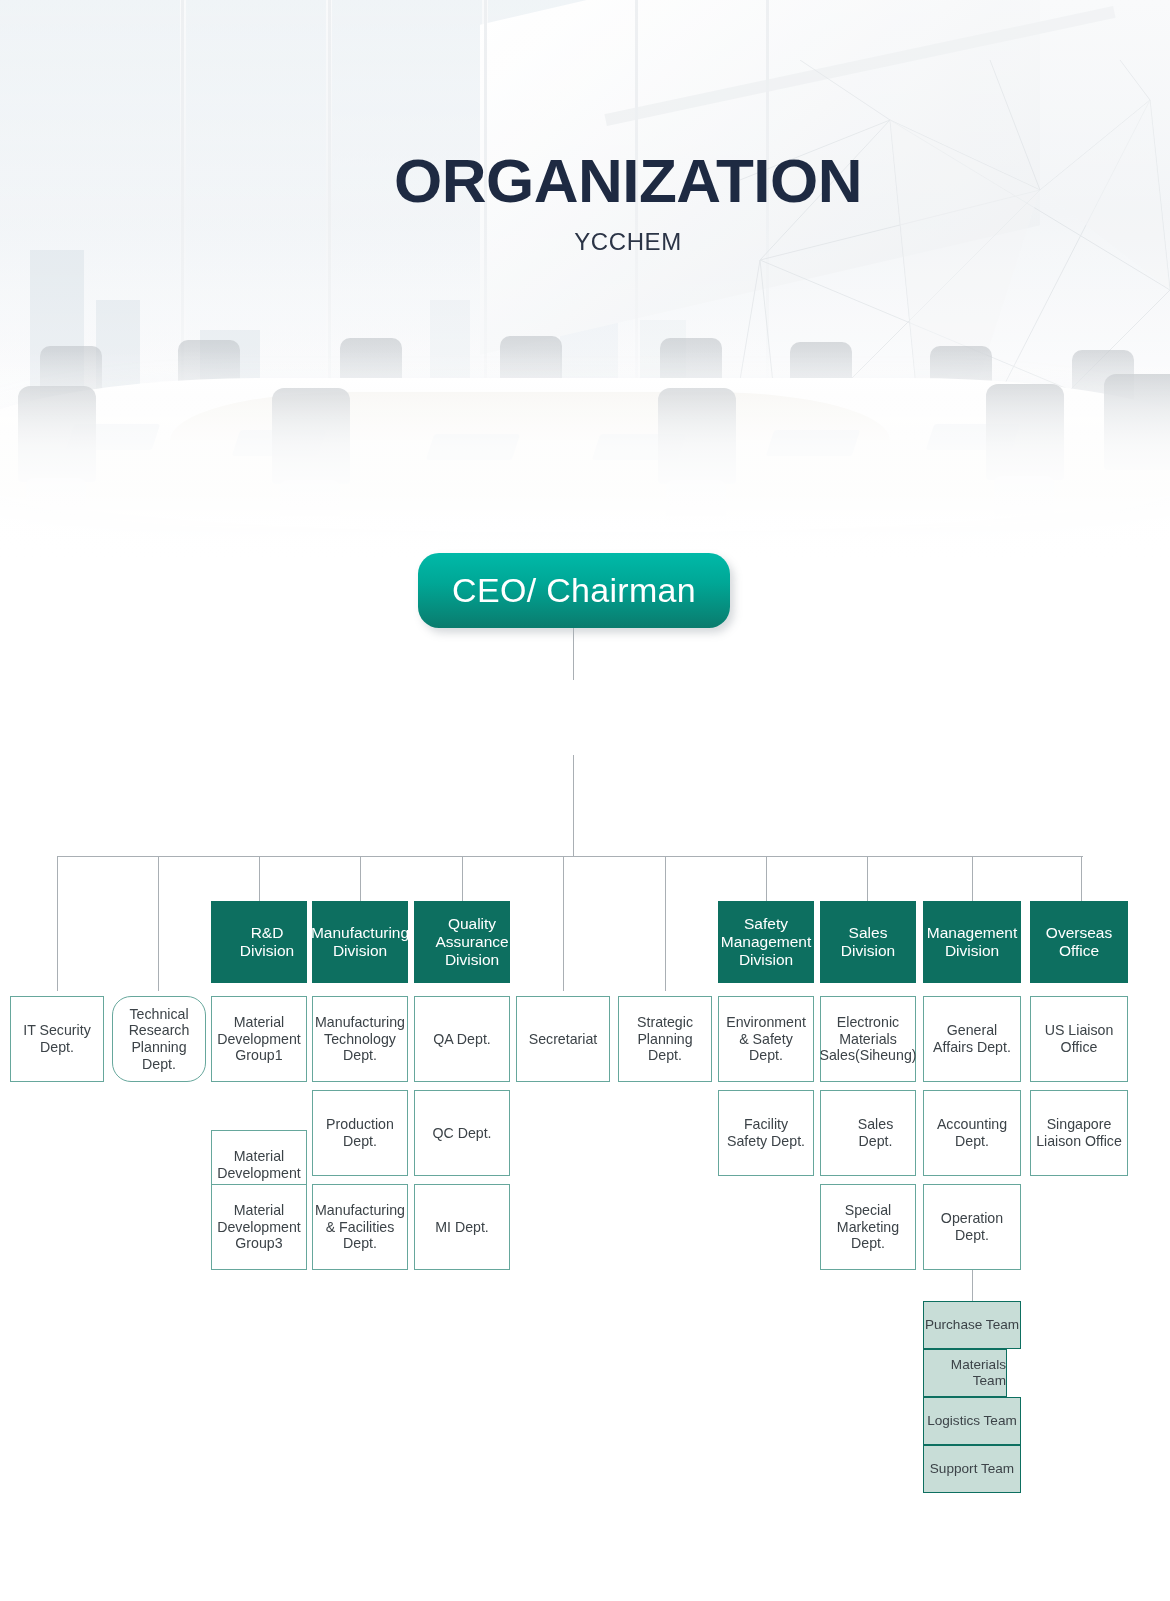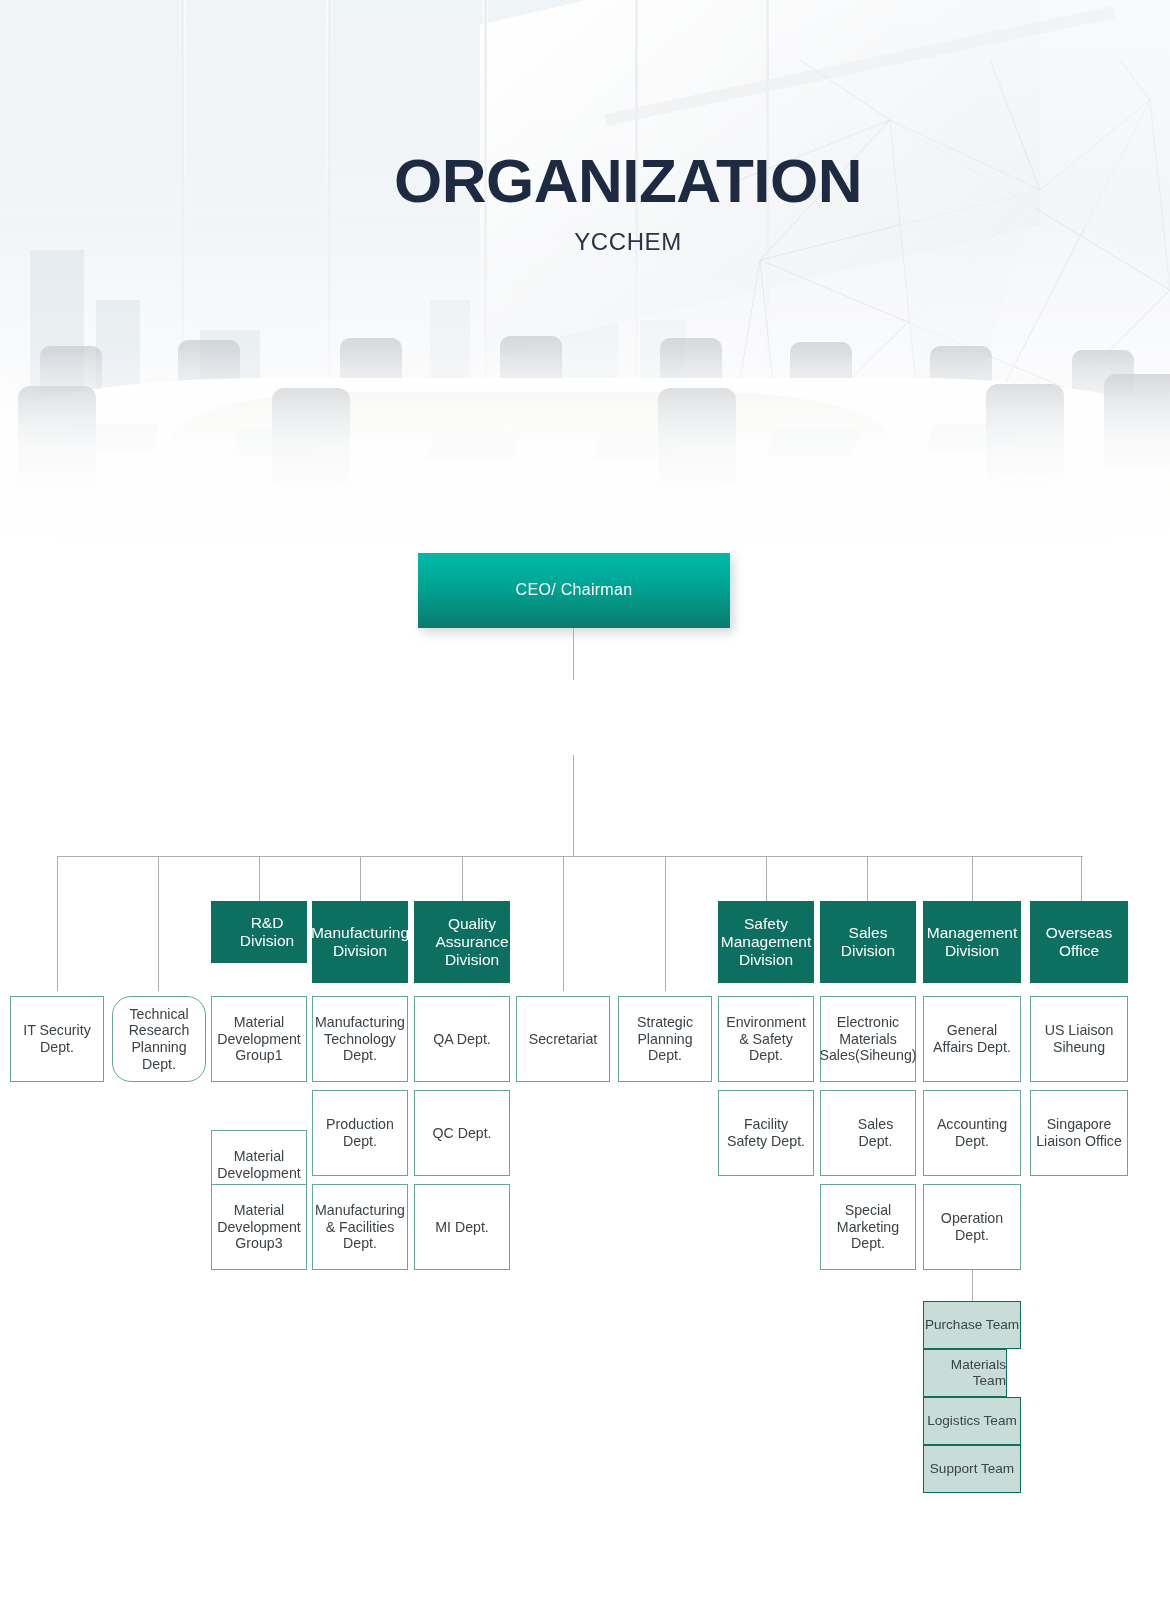--- a/index.html
+++ b/index.html
@@ -47,22 +47,22 @@
   .title-wrap{position:absolute;left:0;top:150px;width:1170px;text-align:center;z-index:6;padding-left:43px;}
   .title{font-size:62px;font-weight:bold;letter-spacing:-.5px;color:#1e2a42;line-height:1;
          font-family:"Liberation Sans", sans-serif;}
   .subtitle{margin-top:16px;font-size:24px;color:#2b3446;letter-spacing:.6px;}
 
   
   .chart{position:absolute;left:0;top:0;width:1170px;height:1601px;z-index:5;}
   .node{position:absolute;box-sizing:border-box;display:flex;align-items:center;justify-content:center;
         text-align:center;line-height:1.18;}
 
-  .top-node{color:#fff;font-size:16px;letter-spacing:.3px;
-    box-shadow:4px 5px 9px rgba(120,130,140,.30);}
+  .top-node{color:#fff;font-size:34px;letter-spacing:.3px;
+    box-shadow:4px 5px 9px rgba(120,130,140,.30);border-radius:21px;}
   .ceo-chairman{background:linear-gradient(180deg,#00b9a8 0%,#00a796 40%,#0a7b6d 100%);}
   .ceo-president{background:linear-gradient(180deg,#12c46b 0%,#0bb45f 45%,#049a54 100%);}
 
   .division{background:#0d6f60;color:#ffffff;font-size:15.5px;padding:4px 5px;}
   .dept{background:#ffffff;border:1.3px solid #66a79c;color:#3c4348;font-size:14.2px;padding:4px 5px;}
   .team{background:#c8ddd7;border:1.1px solid #0d6f60;color:#3c4348;font-size:13.6px;}
 
   .line-v{position:absolute;width:1.4px;background:#a9afb4;}
   .line-h{position:absolute;height:1.4px;background:#a9afb4;}
 </style>
@@ -176,39 +176,39 @@
     <div class="line-v" style="left:665px;top:856px;height:135px;"></div>
 
     <div class="line-v" style="left:259px;top:856px;height:45px;"></div>
     <div class="line-v" style="left:360px;top:856px;height:45px;"></div>
     <div class="line-v" style="left:462px;top:856px;height:45px;"></div>
     <div class="line-v" style="left:766px;top:856px;height:45px;"></div>
     <div class="line-v" style="left:867px;top:856px;height:45px;"></div>
     <div class="line-v" style="left:972px;top:856px;height:45px;"></div>
     <div class="line-v" style="left:1081px;top:856px;height:45px;"></div>
 
-    <div class="node division" style="left:211px;top:901px;width:96px;height:62px;padding-left:21px;">R&amp;D Division</div>
+    <div class="node division" style="left:211px;top:901px;width:96px;height:82px;padding-left:21px;">R&amp;D Division</div>
     <div class="node division" style="left:312px;top:901px;width:96px;height:82px;">Manufacturing Division</div>
     <div class="node division" style="left:414px;top:901px;width:96px;height:82px;padding-left:25px;">Quality Assurance Division</div>
     <div class="node division" style="left:718px;top:901px;width:96px;height:82px;">Safety Management Division</div>
     <div class="node division" style="left:820px;top:901px;width:96px;height:82px;text-align:center;">Sales Division</div>
     <div class="node division" style="left:923px;top:901px;width:98px;height:82px;">Management Division</div>
     <div class="node division" style="left:1030px;top:901px;width:98px;height:82px;">Overseas Office</div>
 
     <div class="node dept" style="left:10px;top:996px;width:94px;height:86px;">IT Security Dept.</div>
     <div class="node dept" style="left:112px;top:996px;width:94px;height:86px;border-radius:19px;">Technical Research Planning Dept.</div>
     <div class="node dept" style="left:211px;top:996px;width:96px;height:86px;">Material Development Group1</div>
     <div class="node dept" style="left:312px;top:996px;width:96px;height:86px;">Manufacturing Technology Dept.</div>
     <div class="node dept" style="left:414px;top:996px;width:96px;height:86px;">QA Dept.</div>
     <div class="node dept" style="left:516px;top:996px;width:94px;height:86px;">Secretariat</div>
     <div class="node dept" style="left:618px;top:996px;width:94px;height:86px;">Strategic Planning Dept.</div>
     <div class="node dept" style="left:718px;top:996px;width:96px;height:86px;">Environment &amp; Safety Dept.</div>
     <div class="node dept" style="left:820px;top:996px;width:96px;height:86px;">Electronic Materials Sales(Siheung)</div>
     <div class="node dept" style="left:923px;top:996px;width:98px;height:86px;">General Affairs Dept.</div>
-    <div class="node dept" style="left:1030px;top:996px;width:98px;height:86px;">US Liaison Siheung</div>
+    <div class="node dept" style="left:1030px;top:996px;width:98px;height:86px;">US Liaison Office</div>
 
     <div class="node dept" style="left:211px;top:1090px;width:96px;height:86px;margin-top:40px;">Material Development Group2</div>
     <div class="node dept" style="left:312px;top:1090px;width:96px;height:86px;">Production Dept.</div>
     <div class="node dept" style="left:414px;top:1090px;width:96px;height:86px;">QC Dept.</div>
     <div class="node dept" style="left:718px;top:1090px;width:96px;height:86px;">Facility Safety Dept.</div>
     <div class="node dept" style="left:820px;top:1090px;width:96px;height:86px;padding-left:20px;">Sales Dept.</div>
     <div class="node dept" style="left:923px;top:1090px;width:98px;height:86px;">Accounting Dept.</div>
     <div class="node dept" style="left:1030px;top:1090px;width:98px;height:86px;">Singapore Liaison Office</div>
 
     <div class="node dept" style="left:211px;top:1184px;width:96px;height:86px;">Material Development Group3</div>

